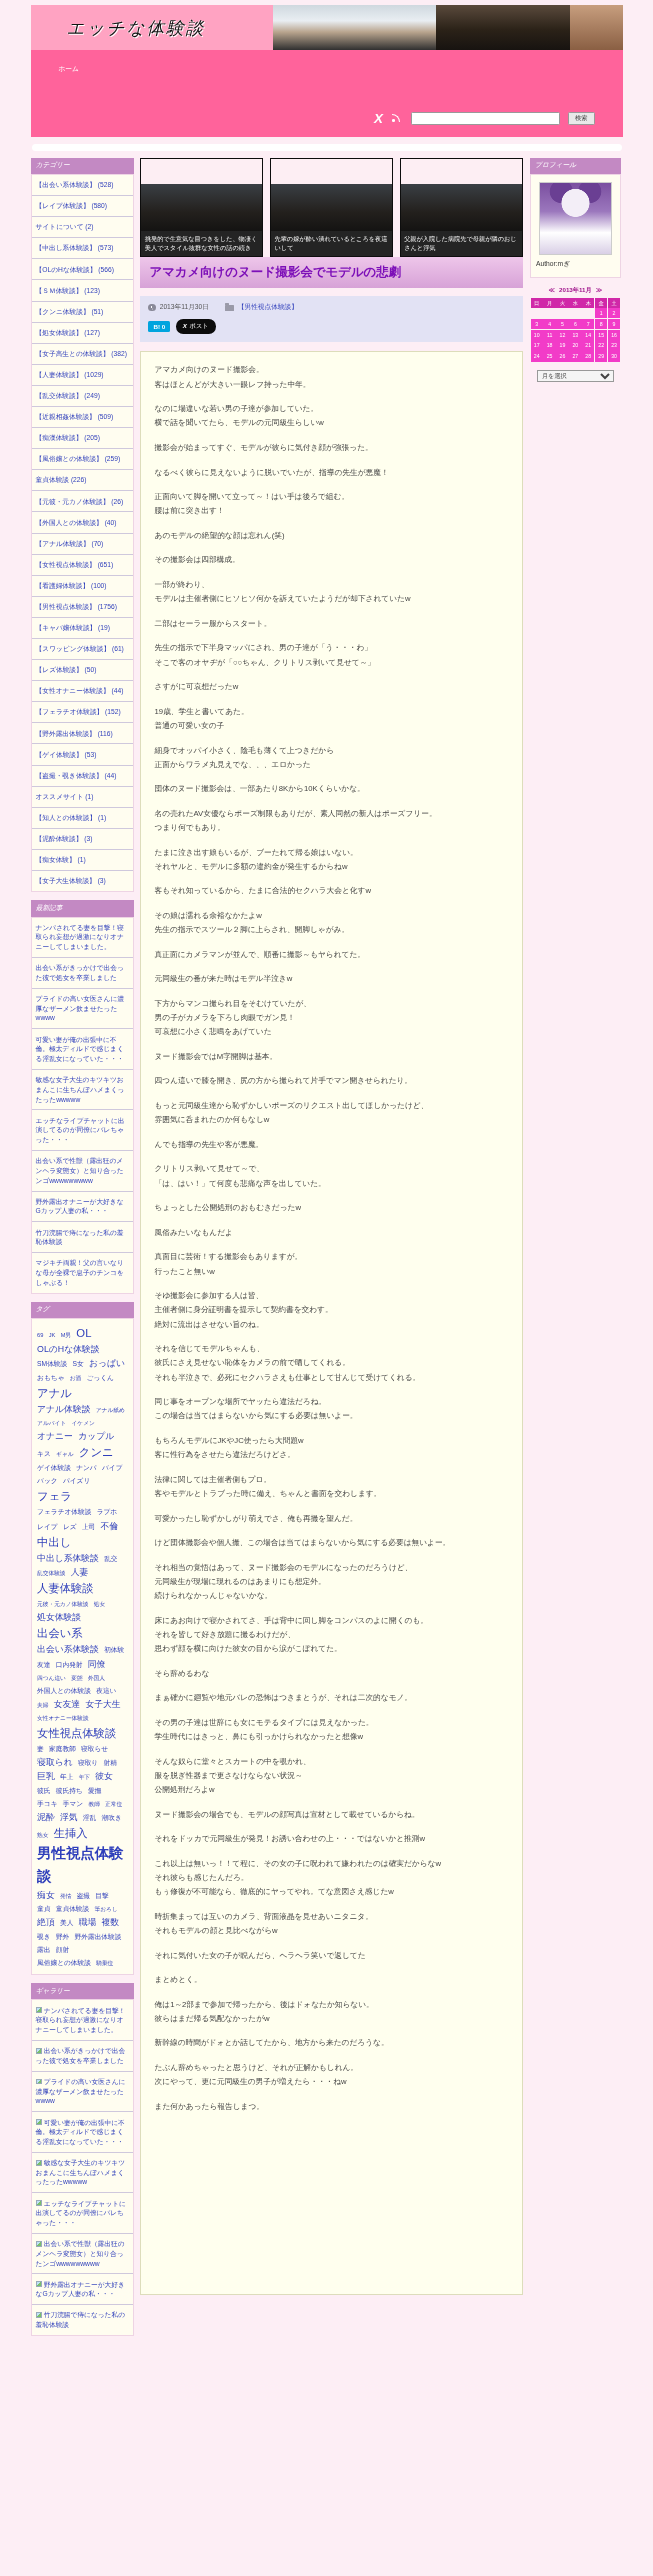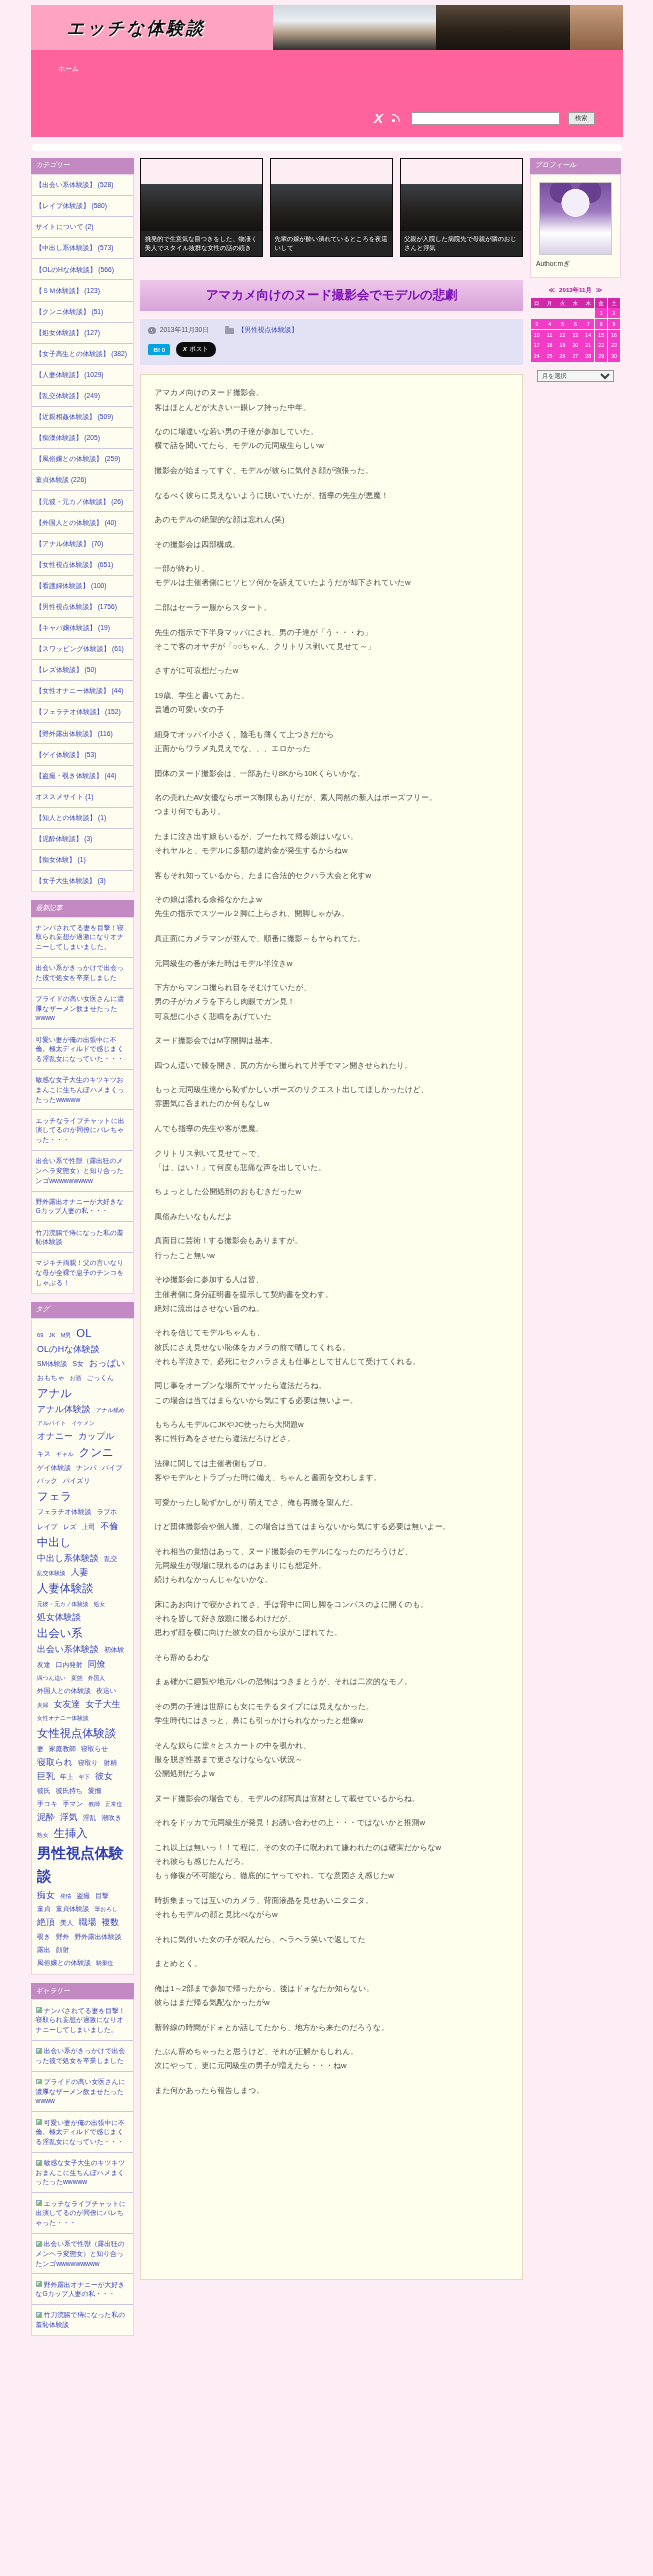--- a/index.html
+++ b/index.html
@@ -6,21 +6,21 @@
   body {
     font-family:"Liberation Sans","DejaVu Sans",sans-serif;
     background:#fdeef5; color:#333; width:653px; position:relative;
   }
   a { text-decoration:none; }
   .page { width:592px; margin:0 auto; padding:5.2px 0 31px 0; position:relative; }
 
   
   .site-header { display:flex; height:45px; }
   .site-title-wrap { width:242px; background:#ffa3c2; display:flex; align-items:center; padding-left:36px; }
-  .site-title { font-size:17.5px; font-weight:bold; font-style:italic; color:#111;
+  .site-title { font-size:17.5px; font-weight:normal; font-style:italic; color:#111;
     text-shadow:1px 1px 0 #fff, -0.5px -0.5px 0 #fff; letter-spacing:2.1px; }
   .header-photos { flex:1; display:flex; }
   .photo-a { flex:1.1; background:linear-gradient(180deg,#cfd8df 0%,#e9eef2 35%,#b9a58e 60%,#303030 100%); }
   .photo-b { flex:0.9; background:linear-gradient(180deg,#5a4a3c 0%,#2b2218 55%,#171310 100%); }
   .photo-c { flex:0.35; background:linear-gradient(180deg,#c79e7e,#8a5f43); }
 
   .nav-bar { background:#ff639b; height:87px; display:flex; flex-direction:column; justify-content:space-between; padding:14.4px 28px 11.3px 28px; }
   .nav-home { color:#fff; font-size:6.7px; }
   .search-row { display:flex; justify-content:flex-end; align-items:center; gap:8.2px; }
   .x-logo { color:#fff; font-size:13.4px; font-weight:bold; font-style:italic; }
@@ -64,21 +64,21 @@
   .story-card .card-caption { background:#242424; color:#fff; font-size:6.2px; line-height:1.5; padding:3.1px 3.6px; min-height:23px; }
 
   .google-box { border:1.5px solid #111; background:#fff; margin-top:7.2px; padding:8.2px 8.2px 5.2px 8.2px; height:99px; }
   .google-row { display:flex; gap:8.2px; align-items:center; }
   .google-input { flex:1; height:18.5px; border:1px solid #cc00cc; padding:0 5.2px; font-size:6.7px; color:#666; }
   .google-btn { width:54px; height:20.6px; background:#ef00ef; border:none; border-radius:1.5px; position:relative; }
   .mag { display:inline-block; width:6.2px; height:6.2px; border:1px solid #fff; border-radius:50%; position:relative; }
   .mag::after { content:""; position:absolute; width:3.6px; height:1px; background:#fff; transform:rotate(45deg); left:4.6px; top:5.7px; }
   .ad-space { margin-top:13.4px; border-top:0.5px dotted #ddd; height:36px; }
 
-  .post-title-banner { margin-top:23px; background:linear-gradient(180deg,#eec6ea,#d7a2d7); padding:7.2px 9.3px;text-align:center; }
+  .post-title-banner { margin-top:0; background:linear-gradient(180deg,#eec6ea,#d7a2d7); padding:7.2px 9.3px; }
   .post-title-banner h1 { font-size:12.4px; color:#7d10b8; font-weight:bold; }
 
   .post-meta { margin-top:8.2px; background:#e2e2f4; padding:7.2px 8.2px 8.2px; }
   .meta-row { display:flex; align-items:center; gap:4.1px; font-size:6.7px; color:#555; }
   .clock-icon { width:7.2px; height:7.2px; border-radius:50%; background:#8a8a99; position:relative; display:inline-block; }
   .clock-icon::after { content:""; position:absolute; left:3.1px; top:1.5px; width:1px; height:2.6px; background:#fff; box-shadow:1px 2.1px 0 -0.3px #fff; }
   .folder-icon { width:8.2px; height:5.7px; background:#9a9aa8; position:relative; display:inline-block; margin-left:12.4px; border-radius:0.5px; }
   .folder-icon::before { content:""; position:absolute; top:-1.5px; left:0; width:3.6px; height:1.5px; background:#9a9aa8; border-radius:0.5px 0.5px 0 0; }
   .meta-cat { color:#2f3fbb; }
   .share-row { margin-top:7.2px; display:flex; gap:5.2px; align-items:center; }
@@ -629,20 +629,22 @@
           <p class="para">アマカメ向けのヌード撮影会。
 客はほとんどが大きい一眼レフ持った中年。</p>
 
           <p class="para">なのに場違いな若い男の子達が参加していた。
 横で話を聞いてたら、モデルの元同級生らしいw</p>
 
           <p class="para">撮影会が始まってすぐ、モデルが彼らに気付き顔が強張った。</p>
 
           <p class="para">なるべく彼らに見えないように脱いでいたが、指導の先生が悪魔！</p>
 
+          <p class="para">正面向いて脚を開いて立って～！はい手は後ろで組む。
+腰は前に突き出す！</p>
 
           <p class="para">あのモデルの絶望的な顔は忘れん(笑)</p>
 
           <p class="para">その撮影会は四部構成。</p>
 
           <p class="para">一部が終わり、
 モデルは主催者側にヒソヒソ何かを訴えていたようだが却下されていたw</p>
 
           <p class="para">二部はセーラー服からスタート。</p>
 

